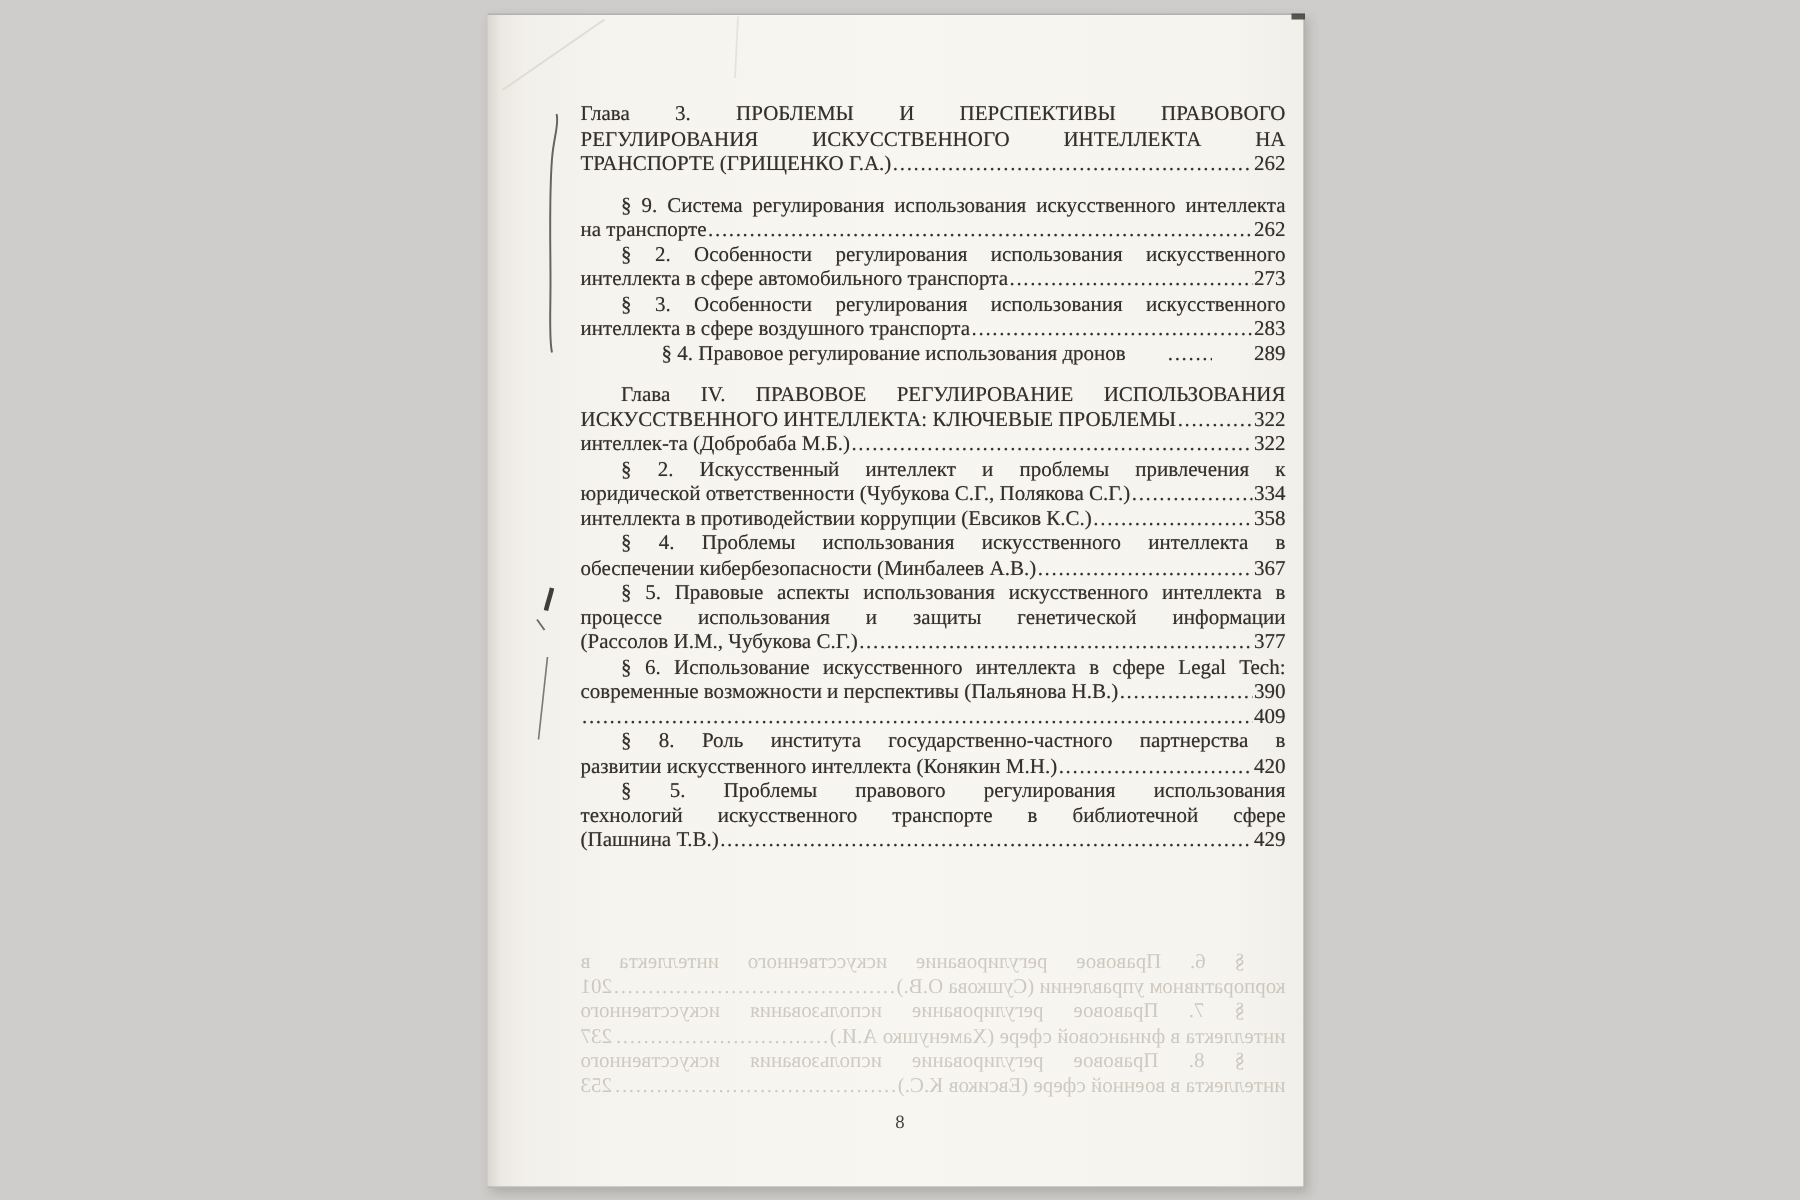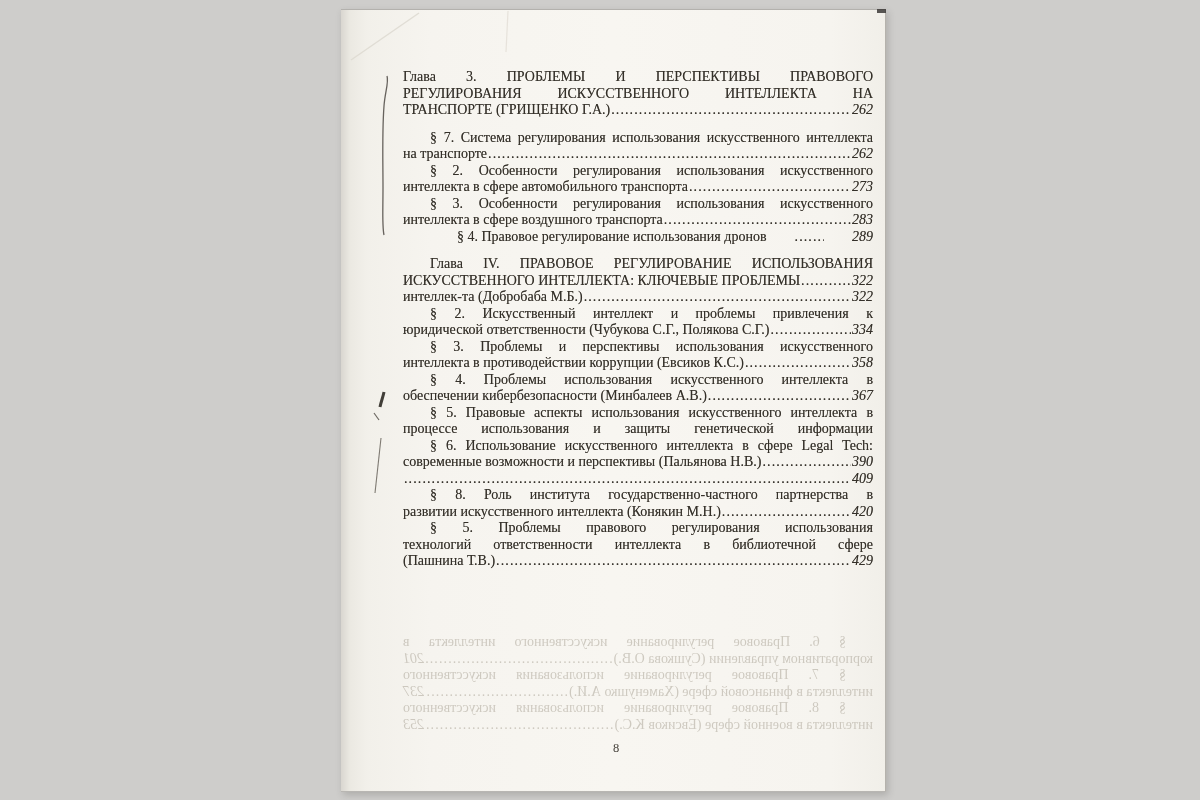--- a/index.html
+++ b/index.html
@@ -1,21 +1,21 @@
 <!DOCTYPE html>
 <html><head>
 <meta charset="utf-8">
 <style>
   html, body { margin: 0; padding: 0; }
   body {
     width: 1200px; height: 800px; overflow: hidden;
     background: #cecdcb;
     font-family: "Liberation Serif", "DejaVu Serif", serif;
   }
-  .canvas { position: relative; width: 990px; height: 800px; margin-left: 16px; }
+  .canvas { position: relative; width: 990px; height: 800px; }
 
   .page {
     position: absolute; left: 325px; top: 9px; width: 544px; height: 781px;
     background: linear-gradient(90deg,
       #d9d6d0 0px, #ebe9e2 9px, #f2f0ea 26px, #f6f4ef 90px,
       #f8f6f1 50%, #f6f4ef 90%, #f1efe9 100%);
     border-top: 1px solid #b3b1ad;
     border-bottom: 1px solid #b8b6b2;
     border-right: 1px solid #b5b2ac;
     box-shadow: 2px 3px 7px rgba(60, 58, 55, 0.22);
@@ -38,21 +38,21 @@
   .line.ind { text-indent: 27px; }
   .jl { text-align: justify; text-align-last: justify; text-justify: inter-word; }
 
   .leader { display: flex; align-items: baseline; text-indent: 0; }
   .leader .lt { flex: 0 0 auto; white-space: nowrap; }
   .leader.ind .lt { padding-left: 27px; }
   .dots { flex: 1 1 auto; overflow: hidden; white-space: nowrap; letter-spacing: 1.1px; margin: 0 1px; }
   .dots::before {
     content: "..........................................................................................................................................................................";
   }
-  .pg { flex: 0 0 auto; font-style: italic; }
+  .pg { flex: 0 0 auto; }
 
   .bleed {
     position: absolute; left: 62px; top: 624px; width: 470px;
     font-size: 14px; line-height: 16.5px;
     color: #a29b8d;
     transform: scaleX(-1);
     opacity: 0.48;
     filter: blur(0.45px);
     text-shadow: none;
   }
@@ -97,21 +97,21 @@
           
         </div>
 
         <div class="line leader">
           <span class="lt">ТРАНСПОРТЕ (ГРИЩЕНКО Г.А.)</span>
           <span class="dots"></span>
           <span class="pg">262</span>
         </div>
 
         <div class="line jl ind gap">
-          <span class="lt">§ 7. Система регулирования использования искусственного интеллекта</span>
+          <span class="lt">§ 9. Система регулирования использования искусственного интеллекта</span>
           
           
         </div>
 
         <div class="line leader">
           <span class="lt">на транспорте</span>
           <span class="dots"></span>
           <span class="pg">262</span>
         </div>
 
@@ -169,25 +169,20 @@
           
           
         </div>
 
         <div class="line leader">
           <span class="lt">юридической ответственности (Чубукова С.Г., Полякова С.Г.)</span>
           <span class="dots"></span>
           <span class="pg">334</span>
         </div>
 
-        <div class="line jl ind">
-          <span class="lt">§ 3. Проблемы и перспективы использования искусственного</span>
-          
-          
-        </div>
 
         <div class="line leader">
           <span class="lt">интеллекта в противодействии коррупции (Евсиков К.С.)</span>
           <span class="dots"></span>
           <span class="pg">358</span>
         </div>
 
         <div class="line jl ind">
           <span class="lt">§ 4. Проблемы использования искусственного интеллекта в</span>
           
@@ -205,20 +200,25 @@
           
           
         </div>
 
         <div class="line jl">
           <span class="lt">процессе использования и защиты генетической информации</span>
           
           
         </div>
 
+        <div class="line leader">
+          <span class="lt">(Рассолов И.М., Чубукова С.Г.)</span>
+          <span class="dots"></span>
+          <span class="pg">377</span>
+        </div>
 
         <div class="line jl ind">
           <span class="lt">§ 6. Использование искусственного интеллекта в сфере Legal Tech:</span>
           
           
         </div>
 
         <div class="line leader">
           <span class="lt">современные возможности и перспективы (Пальянова Н.В.)</span>
           <span class="dots"></span>
@@ -243,21 +243,21 @@
           <span class="pg">420</span>
         </div>
 
         <div class="line jl ind">
           <span class="lt">§ 5. Проблемы правового регулирования использования</span>
           
           
         </div>
 
         <div class="line jl">
-          <span class="lt">технологий ответственности интеллекта в библиотечной сфере</span>
+          <span class="lt">технологий искусственного транспорте в библиотечной сфере</span>
           
           
         </div>
 
         <div class="line leader">
           <span class="lt">(Пашнина Т.В.)</span>
           <span class="dots"></span>
           <span class="pg">429</span>
         </div>
       </div>

